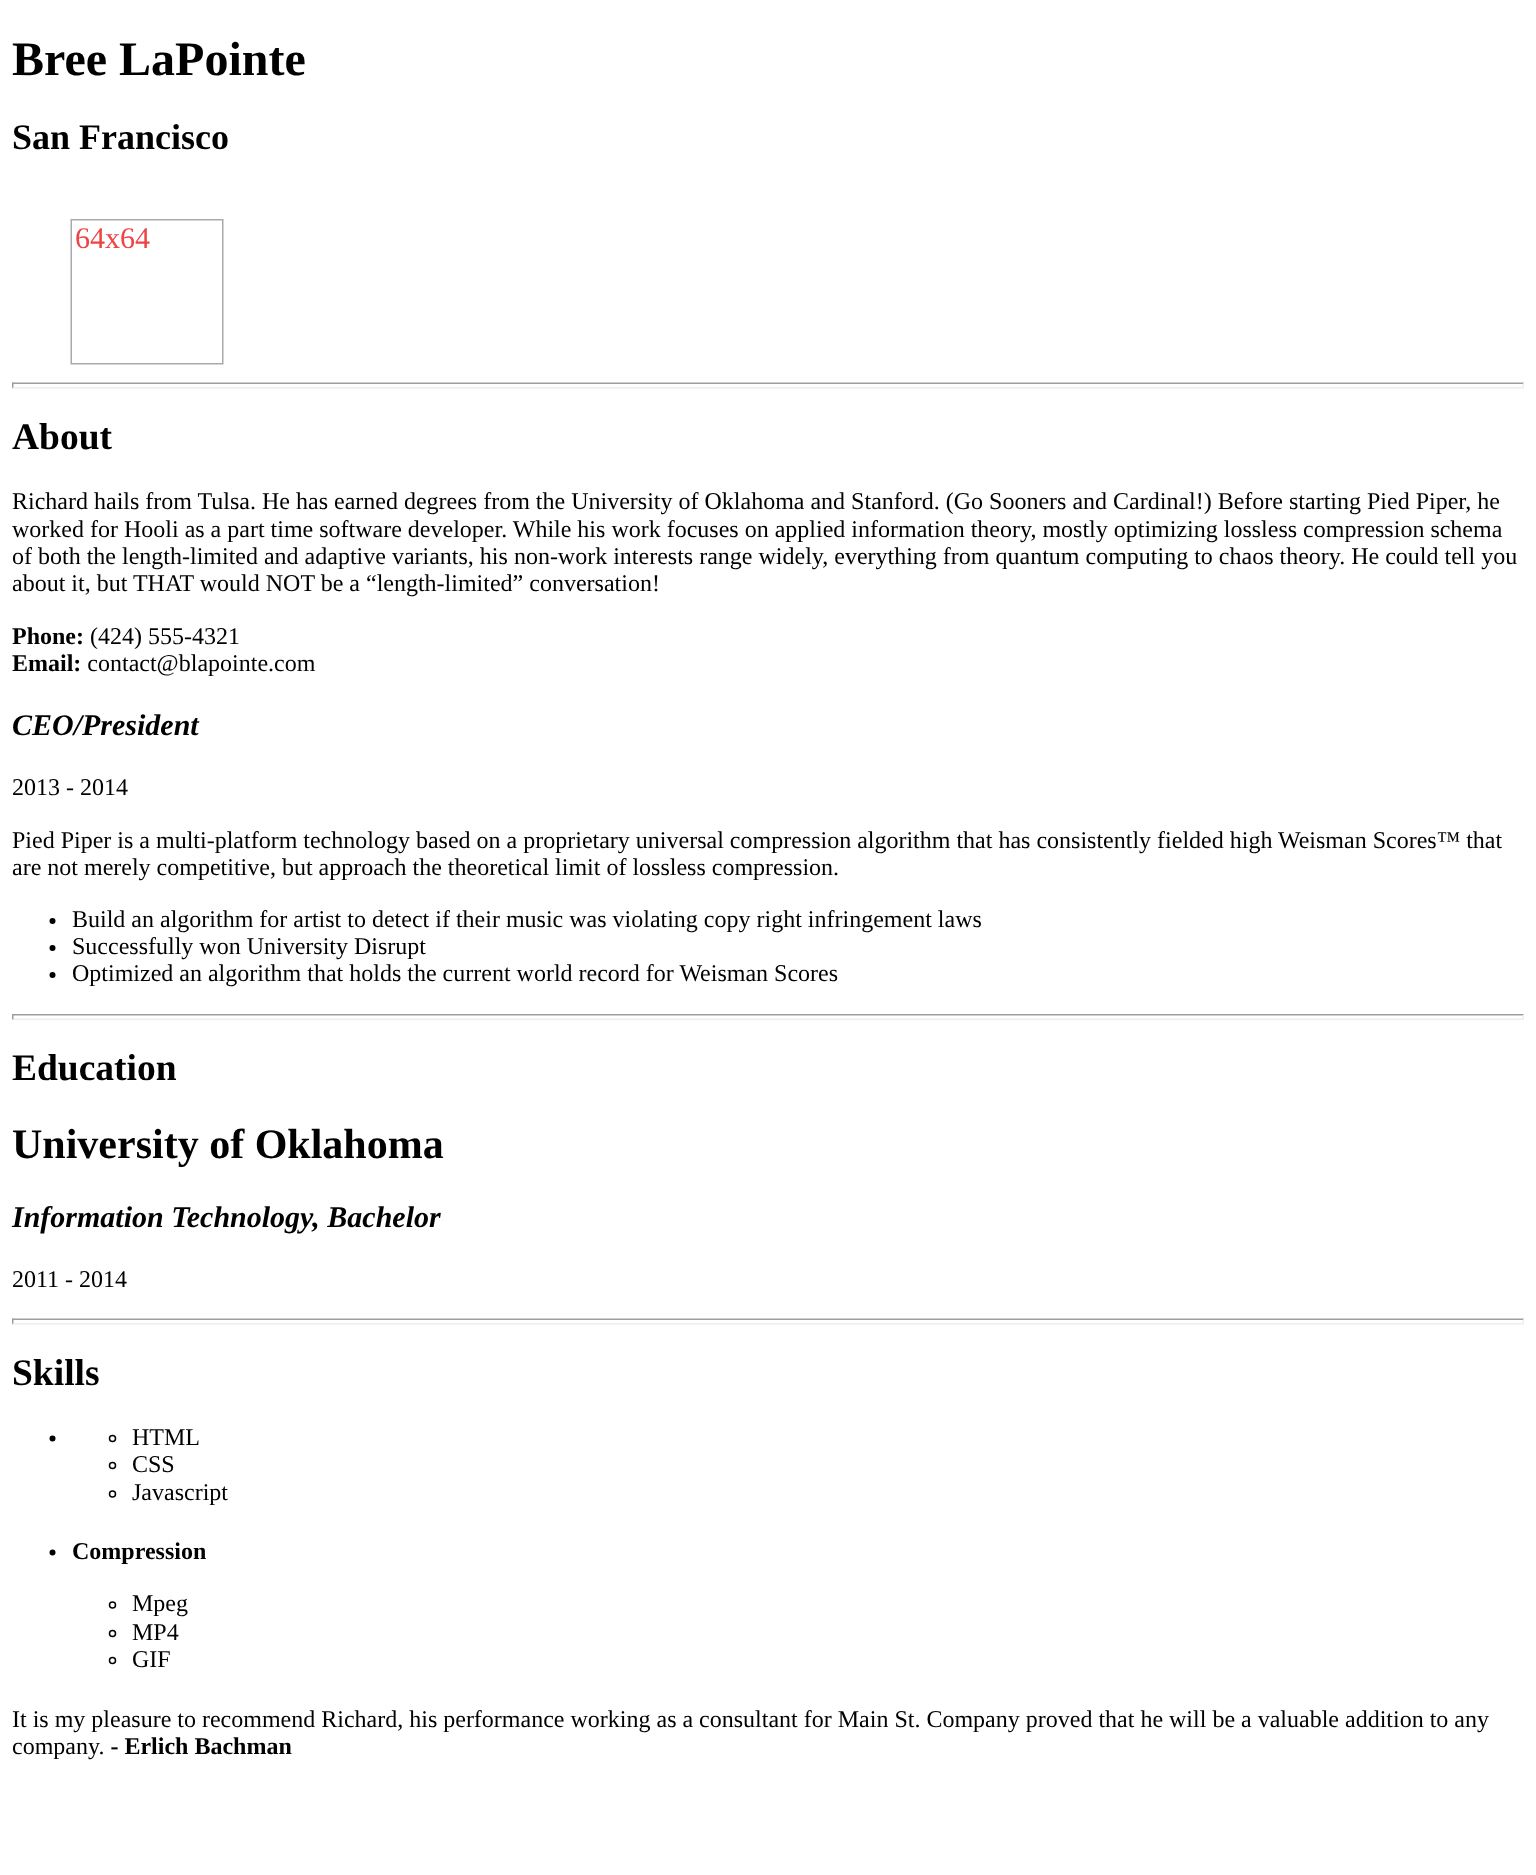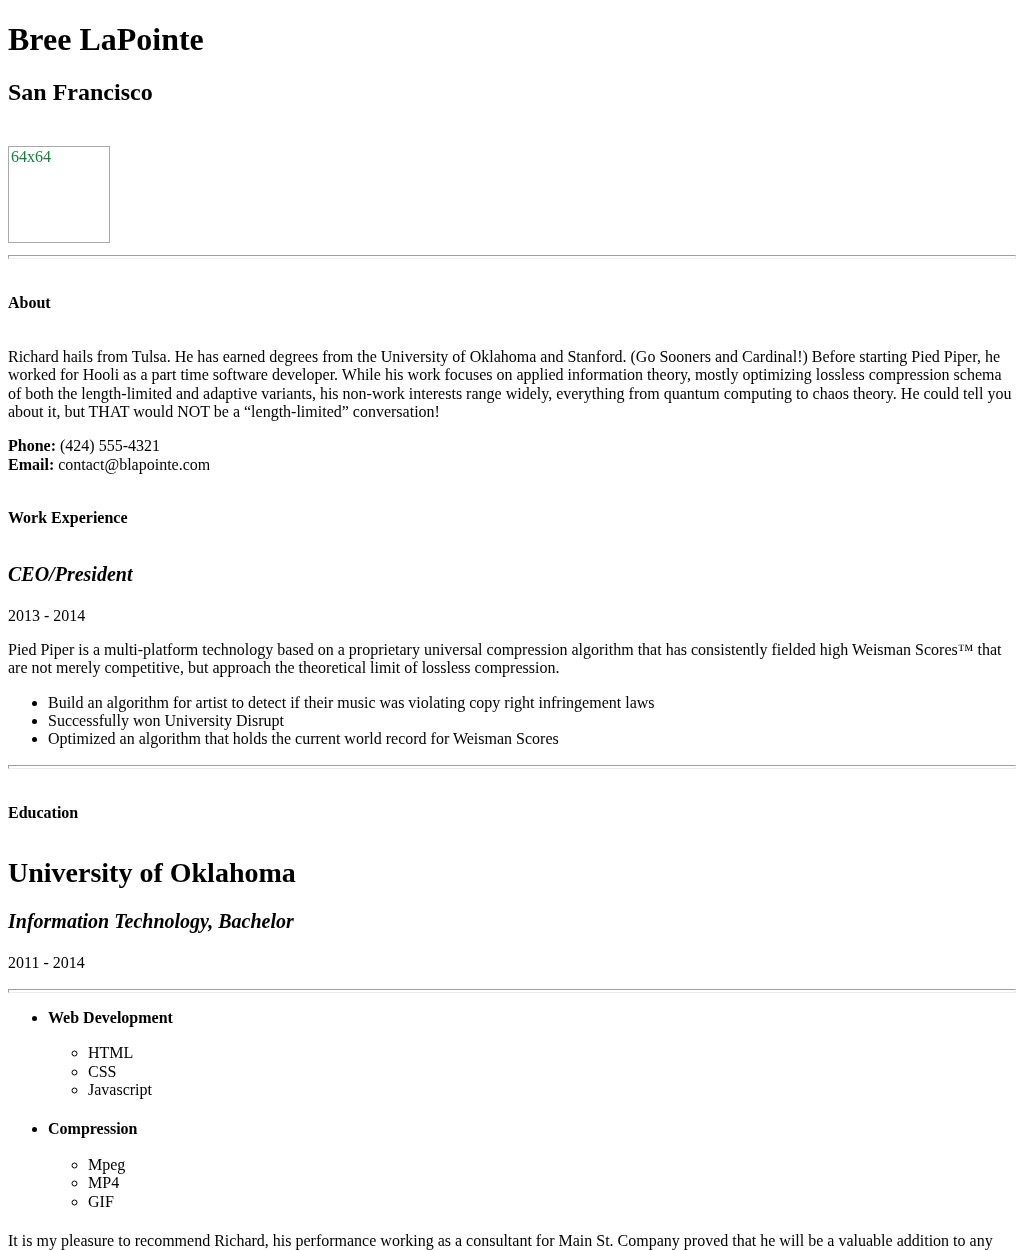--- a/index.html
+++ b/index.html
@@ -9,33 +9,34 @@
     background: #ffffff;
     color: #000000;
     font-family: "Liberation Serif", "DejaVu Serif", serif;
     font-size: 16px;
     line-height: 1.15;
     width: 1008px;
   }
   h1, h2, h3, h4, p, ul { font-family: inherit; }
   h1.name   { font-size: 32px; font-weight: bold; margin: 0 0 21px 0; }
   h2.city   { font-size: 24px; font-weight: bold; margin: 20px 0; }
-  h3.section{ font-size: 16px; font-weight: bold; margin: 35px 0; }
+  h3.section{ font-size: 25px; font-weight: bold; margin: 19px 0; }
   h2.school { font-size: 28px; font-weight: bold; margin: 20px 0; }
   h4.subhead{ font-size: 20px; font-weight: bold; margin: 21px 0; font-style: italic; }
   p { margin: 16px 0; }
   .avatar-wrap { margin: 40px 0 12px 0; }
   .avatar-placeholder {
     width: 96px;
     height: 93px;
     border: 1px solid #a9a9a9;
     padding: 1px 2px;
-    font-size: 16px;
-    color: #15803d;
+    font-size: 20px;
+    color: #ef4444;
     overflow: hidden;
+    margin-left: 39px;
   }
   hr.rule {
     margin: 8px 0;
     height: 2px;
     border: 1px solid;
     border-color: #9e9e9e #ededed #ededed #9e9e9e;
     background: #ffffff;
   }
   ul.highlights { margin: 16px 0; padding-left: 40px; list-style-type: disc; }
   ul.highlights li { margin: 0; }
@@ -63,42 +64,41 @@
   <h3 class="section">About</h3>
   <p>Richard hails from Tulsa. He has earned degrees from the University of Oklahoma and Stanford. (Go Sooners and Cardinal!) Before starting Pied Piper, he worked for Hooli as a part time software developer. While his work focuses on applied information theory, mostly optimizing lossless compression schema of both the length-limited and adaptive variants, his non-work interests range widely, everything from quantum computing to chaos theory. He could tell you about it, but THAT would NOT be a “length-limited” conversation!</p>
   <p>
     <strong>Phone:</strong>
     <span>(424) 555-4321</span>
     <br>
     <strong>Email:</strong>
     <span>contact@blapointe.com</span>
   </p>
 
-  <h3 class="section">Work Experience</h3>
   <h4 class="subhead">CEO/President</h4>
   <p>2013 - 2014</p>
   <p>Pied Piper is a multi-platform technology based on a proprietary universal compression algorithm that has consistently fielded high Weisman Scores™ that are not merely competitive, but approach the theoretical limit of lossless compression.</p>
   <ul class="highlights">
     <li>Build an algorithm for artist to detect if their music was violating copy right infringement laws</li>
     <li>Successfully won University Disrupt</li>
     <li>Optimized an algorithm that holds the current world record for Weisman Scores</li>
   </ul>
 
   <hr class="rule">
 
   <h3 class="section">Education</h3>
   <h2 class="school">University of Oklahoma</h2>
   <h4 class="subhead">Information Technology, Bachelor</h4>
   <p>2011 - 2014</p>
 
   <hr class="rule">
 
+  <h3 class="section">Skills</h3>
   <ul class="skills-list">
     <li>
-      <p class="skill-name"><strong>Web Development</strong></p>
       <ul class="keywords">
         <li>HTML</li>
         <li>CSS</li>
         <li>Javascript</li>
       </ul>
     </li>
     <li>
       <p class="skill-name"><strong>Compression</strong></p>
       <ul class="keywords">
         <li>Mpeg</li>

